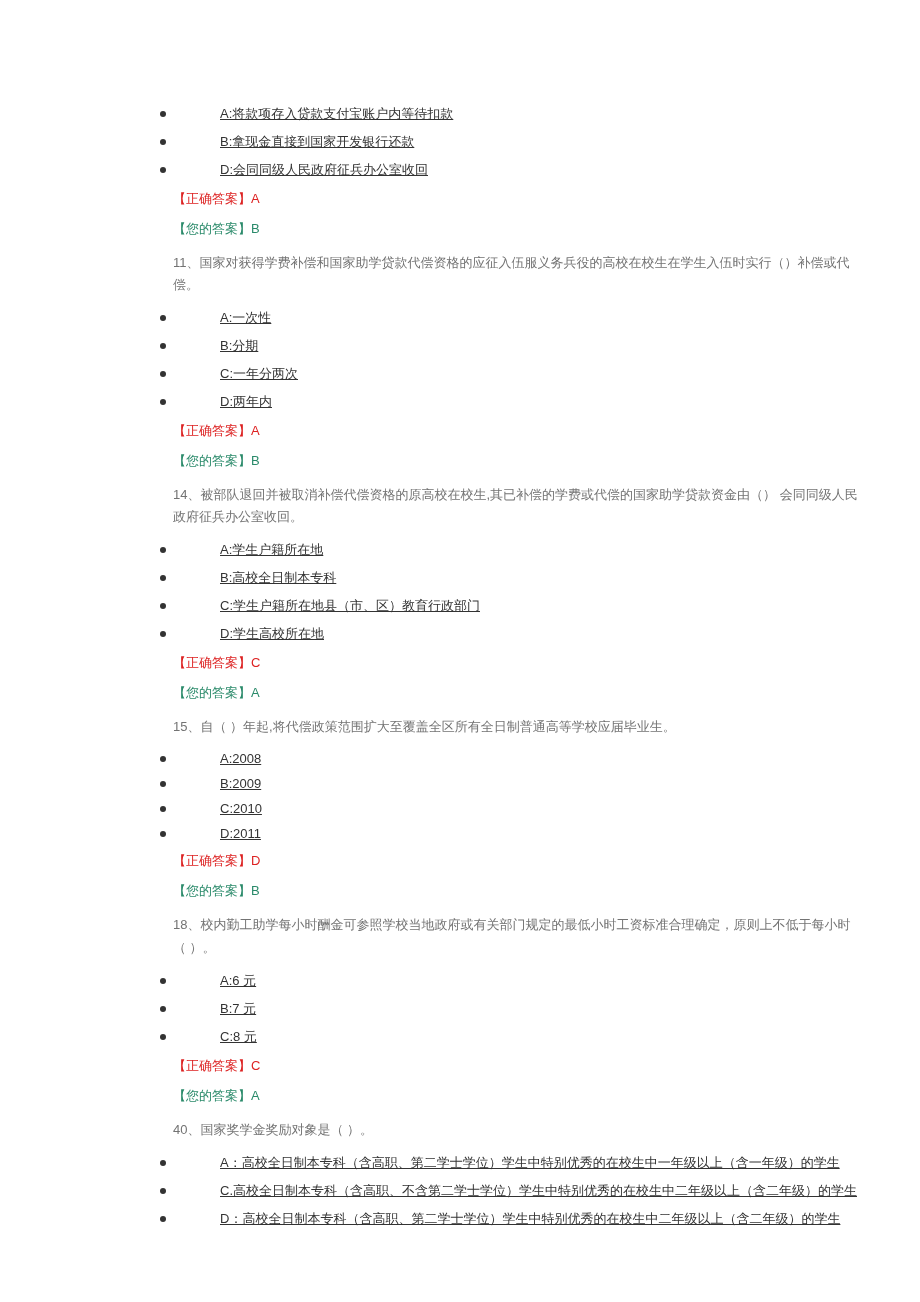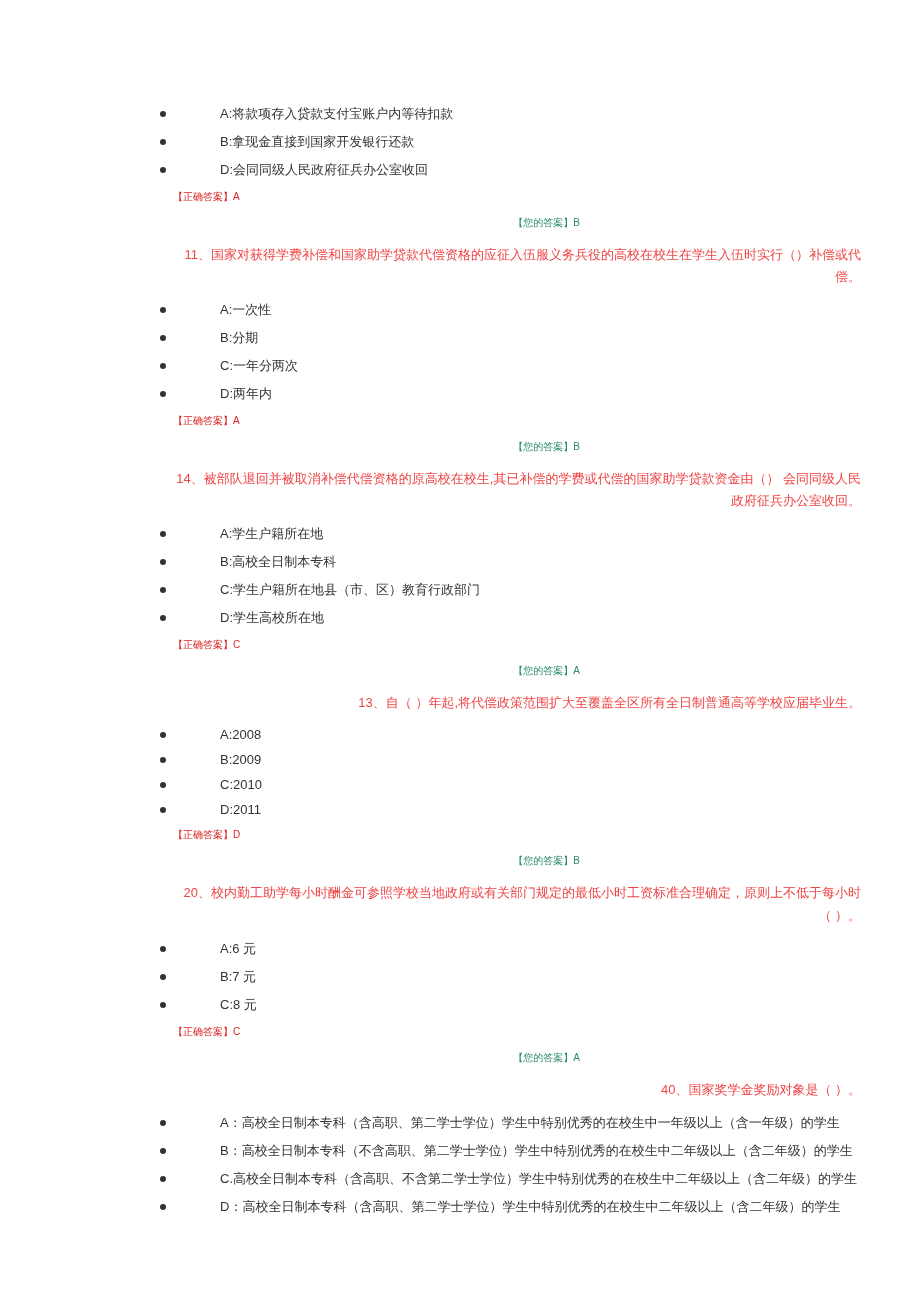--- a/index.html
+++ b/index.html
@@ -22,37 +22,36 @@
   .bullet {
     width: 6px;
     height: 6px;
     background: #333;
     border-radius: 50%;
     margin-right: 54px;
     flex-shrink: 0;
   }
   .option-text {
     color: #333;
+    text-decoration: underline;
   }
   .answer-line {
     padding: 6px 0 6px 173px;
-    font-size: 10px;
+    font-size: 13px;
   }
   .correct {
     color: #d22;
   }
   .your {
     color: #2a8a6a;
-    text-align: center;
   }
   .question-line {
     padding: 8px 59px 8px 173px;
-    color: #ef4444;
+    color: #737373;
     line-height: 1.7;
-    text-align: right;
   }
 </style>
 </head>
 <body>
 
 <div class="content">
 
   <div class="option-row">
       <span class="bullet"></span>
       <span class="option-text">A:将款项存入贷款支付宝账户内等待扣款</span>
@@ -101,41 +100,41 @@
       <span class="bullet"></span>
       <span class="option-text">C:学生户籍所在地县（市、区）教育行政部门</span>
     </div>
   <div class="option-row">
       <span class="bullet"></span>
       <span class="option-text">D:学生高校所在地</span>
     </div>
   <div class="answer-line correct">【正确答案】C</div>
   <div class="answer-line your">【您的答案】A</div>
 
-  <div class="question-line">13、自（ ）年起,将代偿政策范围扩大至覆盖全区所有全日制普通高等学校应届毕业生。</div>
+  <div class="question-line">15、自（ ）年起,将代偿政策范围扩大至覆盖全区所有全日制普通高等学校应届毕业生。</div>
   <div class="option-row">
       <span class="bullet"></span>
       <span class="option-text">A:2008</span>
     </div>
   <div class="option-row">
       <span class="bullet"></span>
       <span class="option-text">B:2009</span>
     </div>
   <div class="option-row">
       <span class="bullet"></span>
       <span class="option-text">C:2010</span>
     </div>
   <div class="option-row">
       <span class="bullet"></span>
       <span class="option-text">D:2011</span>
     </div>
   <div class="answer-line correct">【正确答案】D</div>
   <div class="answer-line your">【您的答案】B</div>
 
-  <div class="question-line">20、校内勤工助学每小时酬金可参照学校当地政府或有关部门规定的最低小时工资标准合理确定，原则上不低于每小时（ ）。</div>
+  <div class="question-line">18、校内勤工助学每小时酬金可参照学校当地政府或有关部门规定的最低小时工资标准合理确定，原则上不低于每小时（ ）。</div>
   <div class="option-row">
       <span class="bullet"></span>
       <span class="option-text">A:6 元</span>
     </div>
   <div class="option-row">
       <span class="bullet"></span>
       <span class="option-text">B:7 元</span>
     </div>
   <div class="option-row">
       <span class="bullet"></span>
@@ -144,24 +143,20 @@
   <div class="answer-line correct">【正确答案】C</div>
   <div class="answer-line your">【您的答案】A</div>
 
   <div class="question-line">40、国家奖学金奖励对象是（ ）。</div>
   <div class="option-row">
       <span class="bullet"></span>
       <span class="option-text">A：高校全日制本专科（含高职、第二学士学位）学生中特别优秀的在校生中一年级以上（含一年级）的学生</span>
     </div>
   <div class="option-row">
       <span class="bullet"></span>
-      <span class="option-text">B：高校全日制本专科（不含高职、第二学士学位）学生中特别优秀的在校生中二年级以上（含二年级）的学生</span>
-    </div>
-  <div class="option-row">
-      <span class="bullet"></span>
       <span class="option-text">C.高校全日制本专科（含高职、不含第二学士学位）学生中特别优秀的在校生中二年级以上（含二年级）的学生</span>
     </div>
   <div class="option-row">
       <span class="bullet"></span>
       <span class="option-text">D：高校全日制本专科（含高职、第二学士学位）学生中特别优秀的在校生中二年级以上（含二年级）的学生</span>
     </div>
 
 </div>
 
 </body></html>

